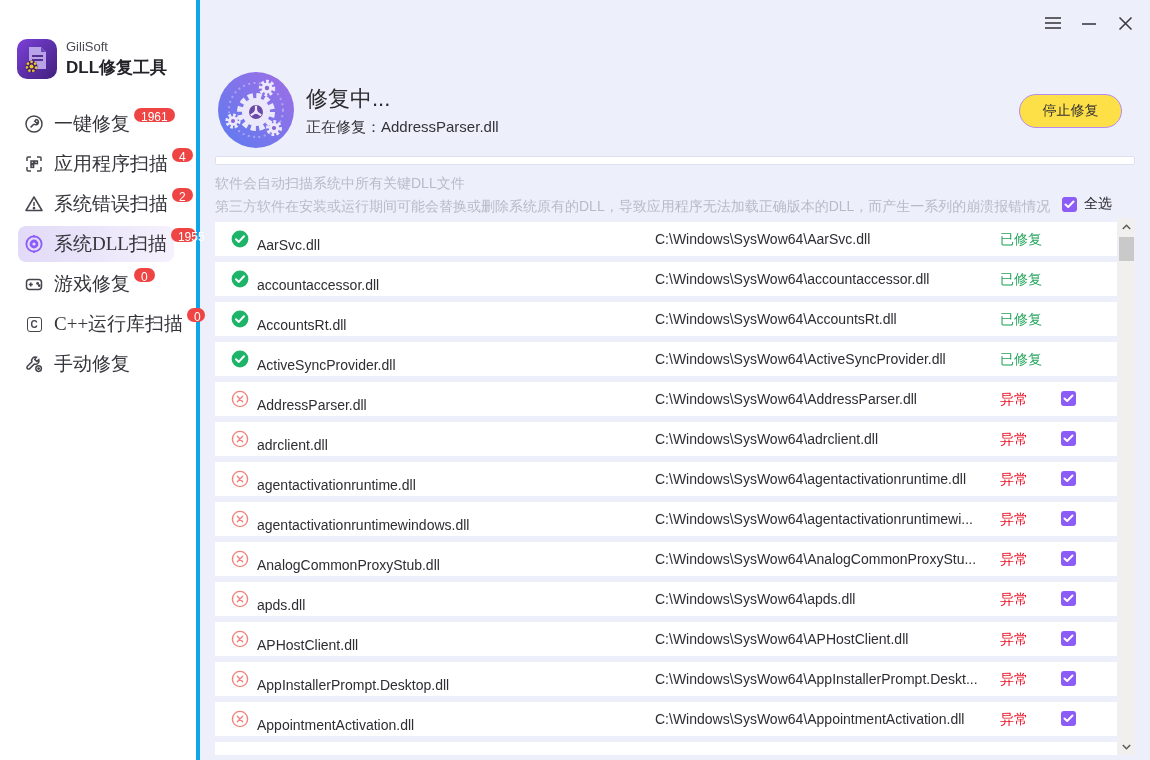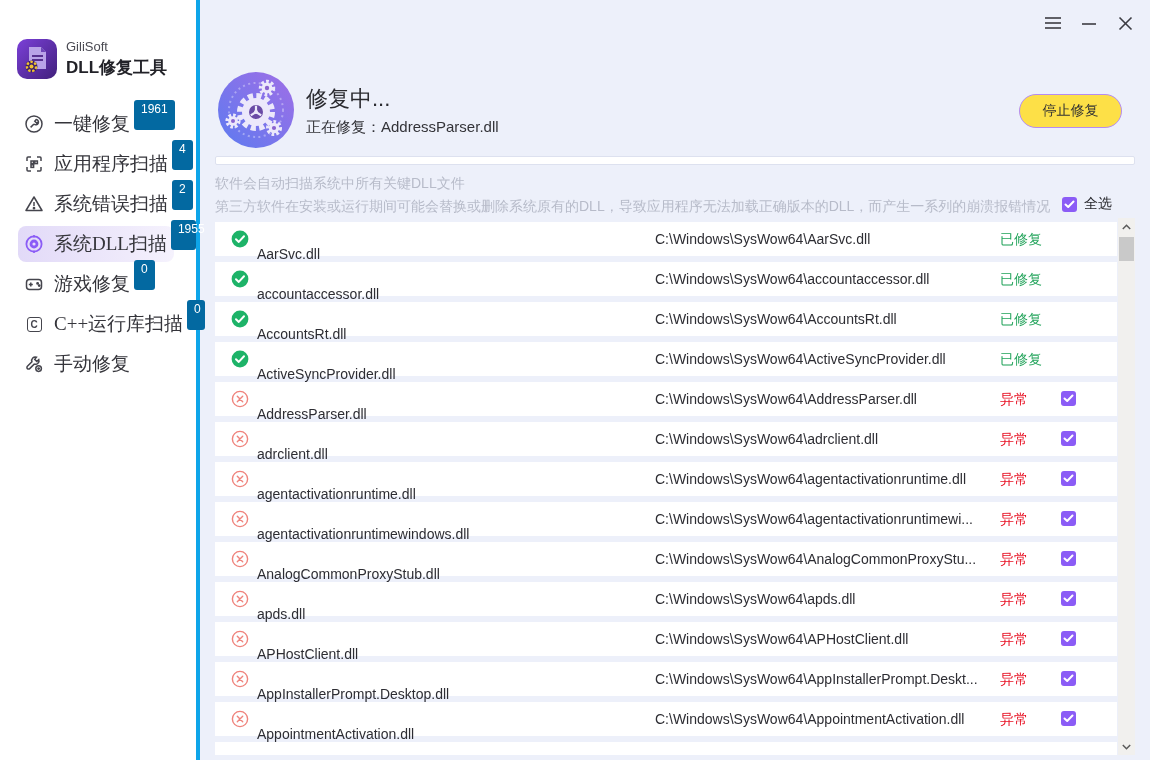--- a/index.html
+++ b/index.html
@@ -18,22 +18,22 @@
   .nav { position:absolute; top:104px; left:0; right:0; }
   .nav-item { position:relative; height:40px; margin:0 0 0 0; display:flex; align-items:center;
               padding-left:24px; cursor:pointer; }
   .nav-item .pill-bg { position:absolute; left:18px; right:22px; top:2px; bottom:2px;
               border-radius:8px; background:transparent; }
   .nav-item.active .pill-bg { background:linear-gradient(90deg,#e2daf8 0%,#efeafb 70%,#f5f2fd 100%); }
   .nav-ic { width:20px; height:20px; margin-right:10px; position:relative; z-index:1; flex:0 0 20px;
             display:flex; align-items:center; justify-content:center; }
   .nav-label { font-size:19px; color:#35353b; position:relative; z-index:1; white-space:nowrap;font-family:Liberation Serif, serif; }
   .badge { display:inline-block; position:relative; top:-9px; margin-left:4px; z-index:1;
-           background:#0369a1; color:#fff; font-size:12px; line-height:18px; height:30px;
-           padding:0 7px; border-radius:3px; min-width:18px; text-align:center; }
+           background:#ef4444; color:#fff; font-size:12px; line-height:18px; height:14px;
+           padding:0 7px; border-radius:9px; min-width:18px; text-align:center; }
   .c-box { width:15px; height:15px; border:1.6px solid #45454d; border-radius:3px;
            display:flex; align-items:center; justify-content:center;
            font-size:10px; font-weight:bold; color:#45454d; }
   .c-box::before { content:"C"; }
 
   
   .win-controls { position:absolute; top:12px; right:14px; display:flex; gap:14px; z-index:3; }
   .win-btn { width:22px; height:22px; display:flex; align-items:center; justify-content:center; cursor:pointer; }
 
   
@@ -57,21 +57,21 @@
   .select-all .label { font-size:14px; color:#26262b; }
 
   .checkbox { width:15px; height:15px; border-radius:3px; background:#8b5cf6;
               display:flex; align-items:center; justify-content:center; cursor:pointer; }
 
   
   .list { position:absolute; left:215px; top:222px; width:902px; height:533px;
           overflow:hidden; background:transparent; }
   .row { position:relative; height:34px; margin-bottom:6px; background:#ffffff; cursor:default; }
   .r-icon { position:absolute; left:16px; top:8px; width:18px; height:18px; }
-  .r-name { position:absolute; left:42px; top:15px; line-height:34px; font-size:14px; color:#2d2d33; white-space:nowrap; }
+  .r-name { position:absolute; left:42px; top:6px; line-height:34px; font-size:14px; color:#2d2d33; white-space:nowrap; }
   .r-path { position:absolute; left:440px; top:0; line-height:34px; font-size:14px; color:#2d2d33;
             white-space:nowrap; max-width:335px; overflow:hidden; }
   .r-status { position:absolute; left:785px; top:0; line-height:34px; font-size:14px; }
   .row.fixed .r-status { color:#21a35a; }
   .row.error .r-status { color:#e81123; }
   .r-check { position:absolute; left:846px; top:9px; }
   .row.partial { height:34px; }
 
   
   .scrollbar { position:absolute; left:1118px; top:218px; width:17px; height:537px;

